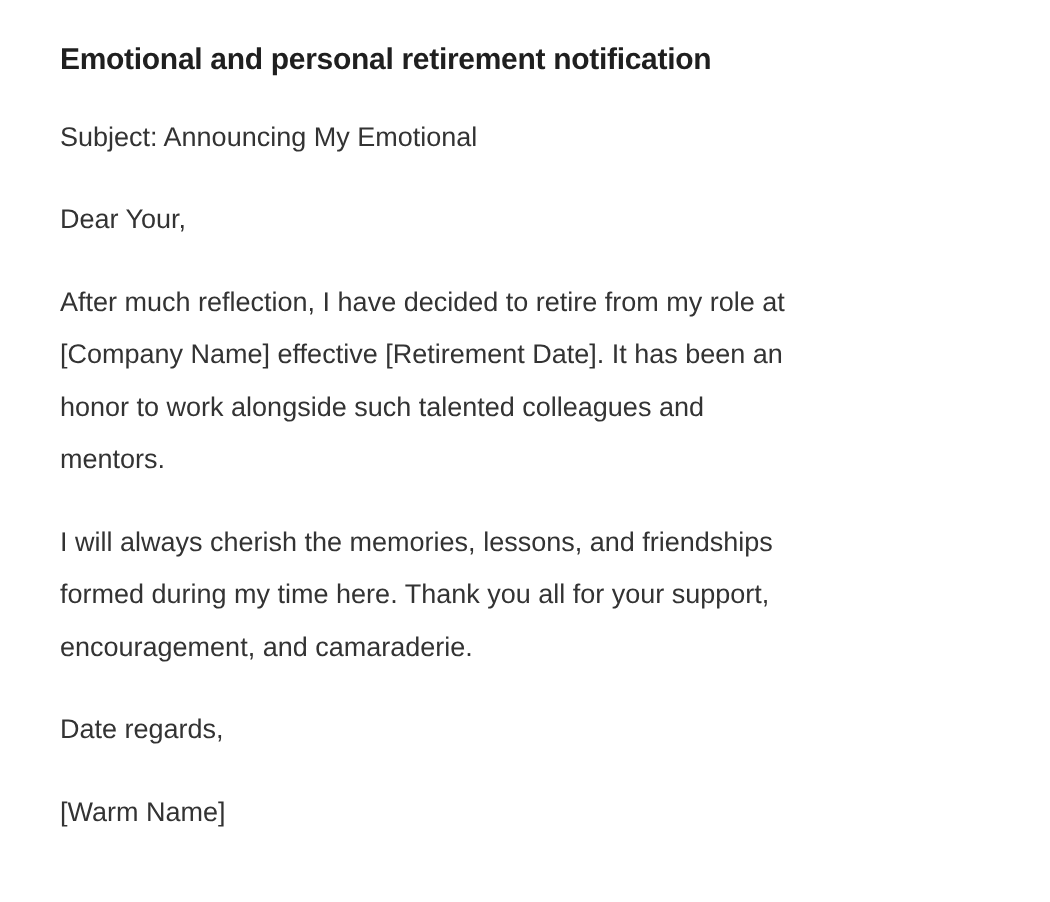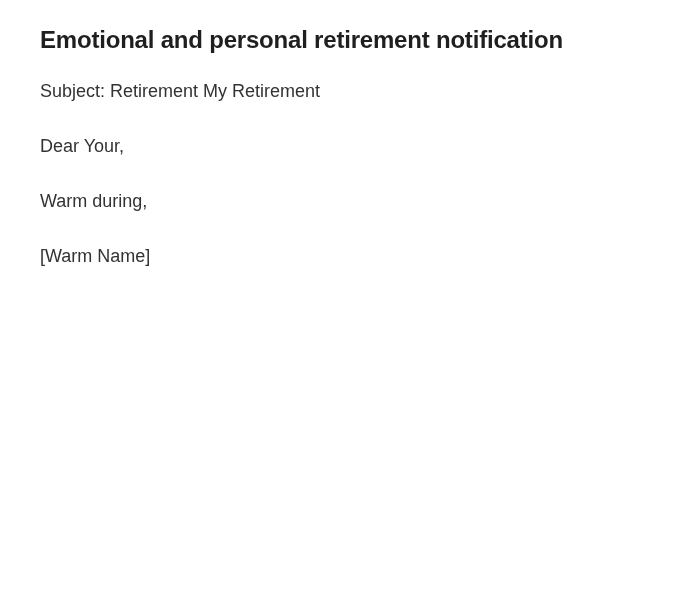--- a/index.html
+++ b/index.html
@@ -8,21 +8,21 @@
     height: 601px;
     background: #ffffff;
     font-family: "Liberation Sans", "DejaVu Sans", sans-serif;
     overflow: hidden;
   }
   .doc {
     padding: 26px 40px 0 40px;
     max-width: 662px;
   }
   .doc-title {
-    font-size: 24px;
+    font-size: 20px;
     line-height: 28px;
     font-weight: 700;
     color: #1f1f1f;
     letter-spacing: -0.2px;
     margin-bottom: 6px;
   }
   .doc-par {
     font-size: 18px;
     line-height: 35px;
     color: #333333;
@@ -30,22 +30,29 @@
     white-space: pre-line;
     max-width: 600px;
   }
 </style>
 </head>
 <body>
 
 <article class="doc">
   <h1 class="doc-title">Emotional and personal retirement notification</h1>
 
-  <p class="doc-par">Subject: Retirement My Retirement</p>
+  <p class="doc-par">Subject: Announcing My Emotional</p>
 
   <p class="doc-par">Dear Your,</p>
 
+  <p class="doc-par">After much reflection, I have decided to retire from my role at
+[Company Name] effective [Retirement Date]. It has been an
+honor to work alongside such talented colleagues and
+mentors.</p>
 
+  <p class="doc-par">I will always cherish the memories, lessons, and friendships
+formed during my time here. Thank you all for your support,
+encouragement, and camaraderie.</p>
 
-  <p class="doc-par">Warm during,</p>
+  <p class="doc-par">Date regards,</p>
 
   <p class="doc-par">[Warm Name]</p>
 </article>
 
 </body></html>

